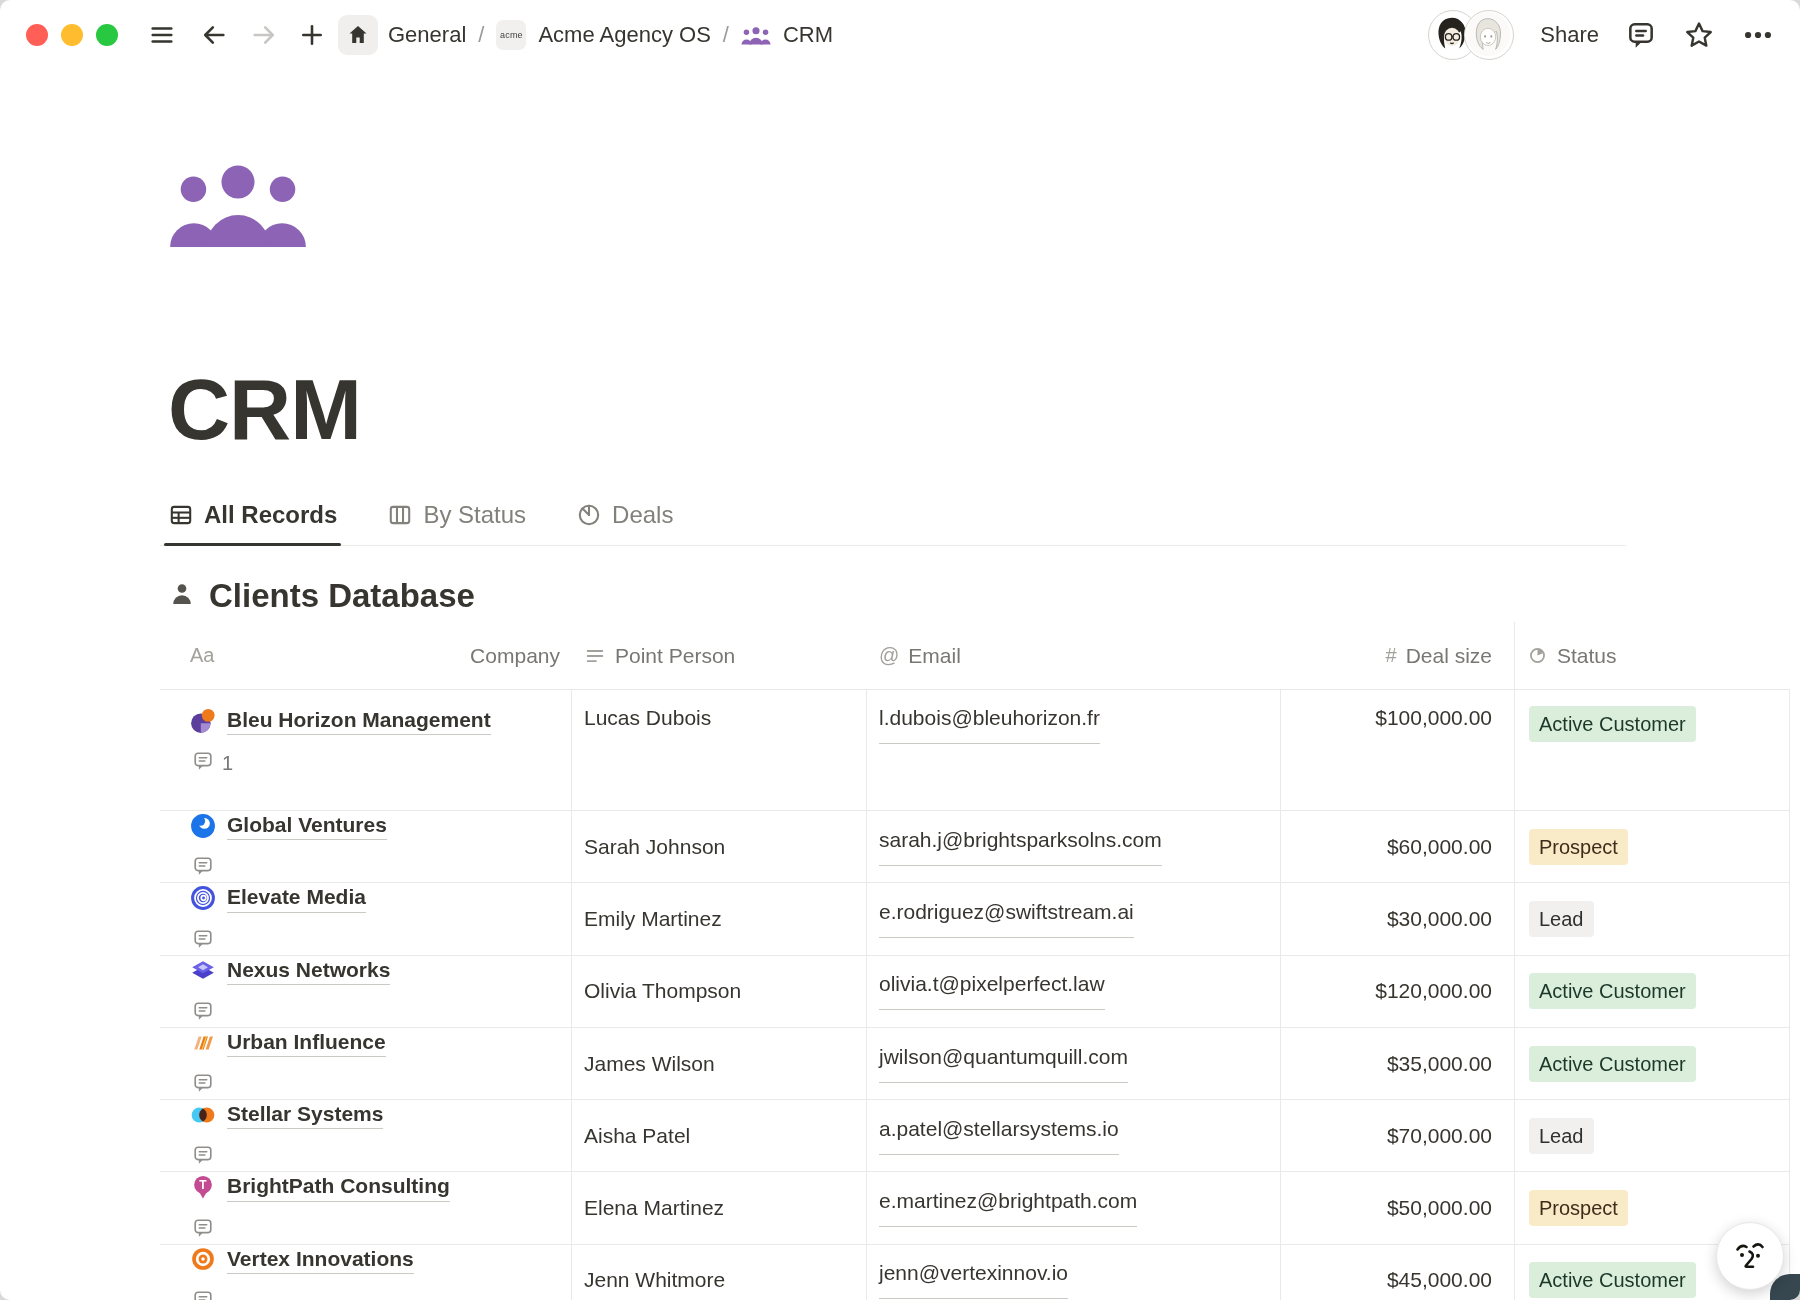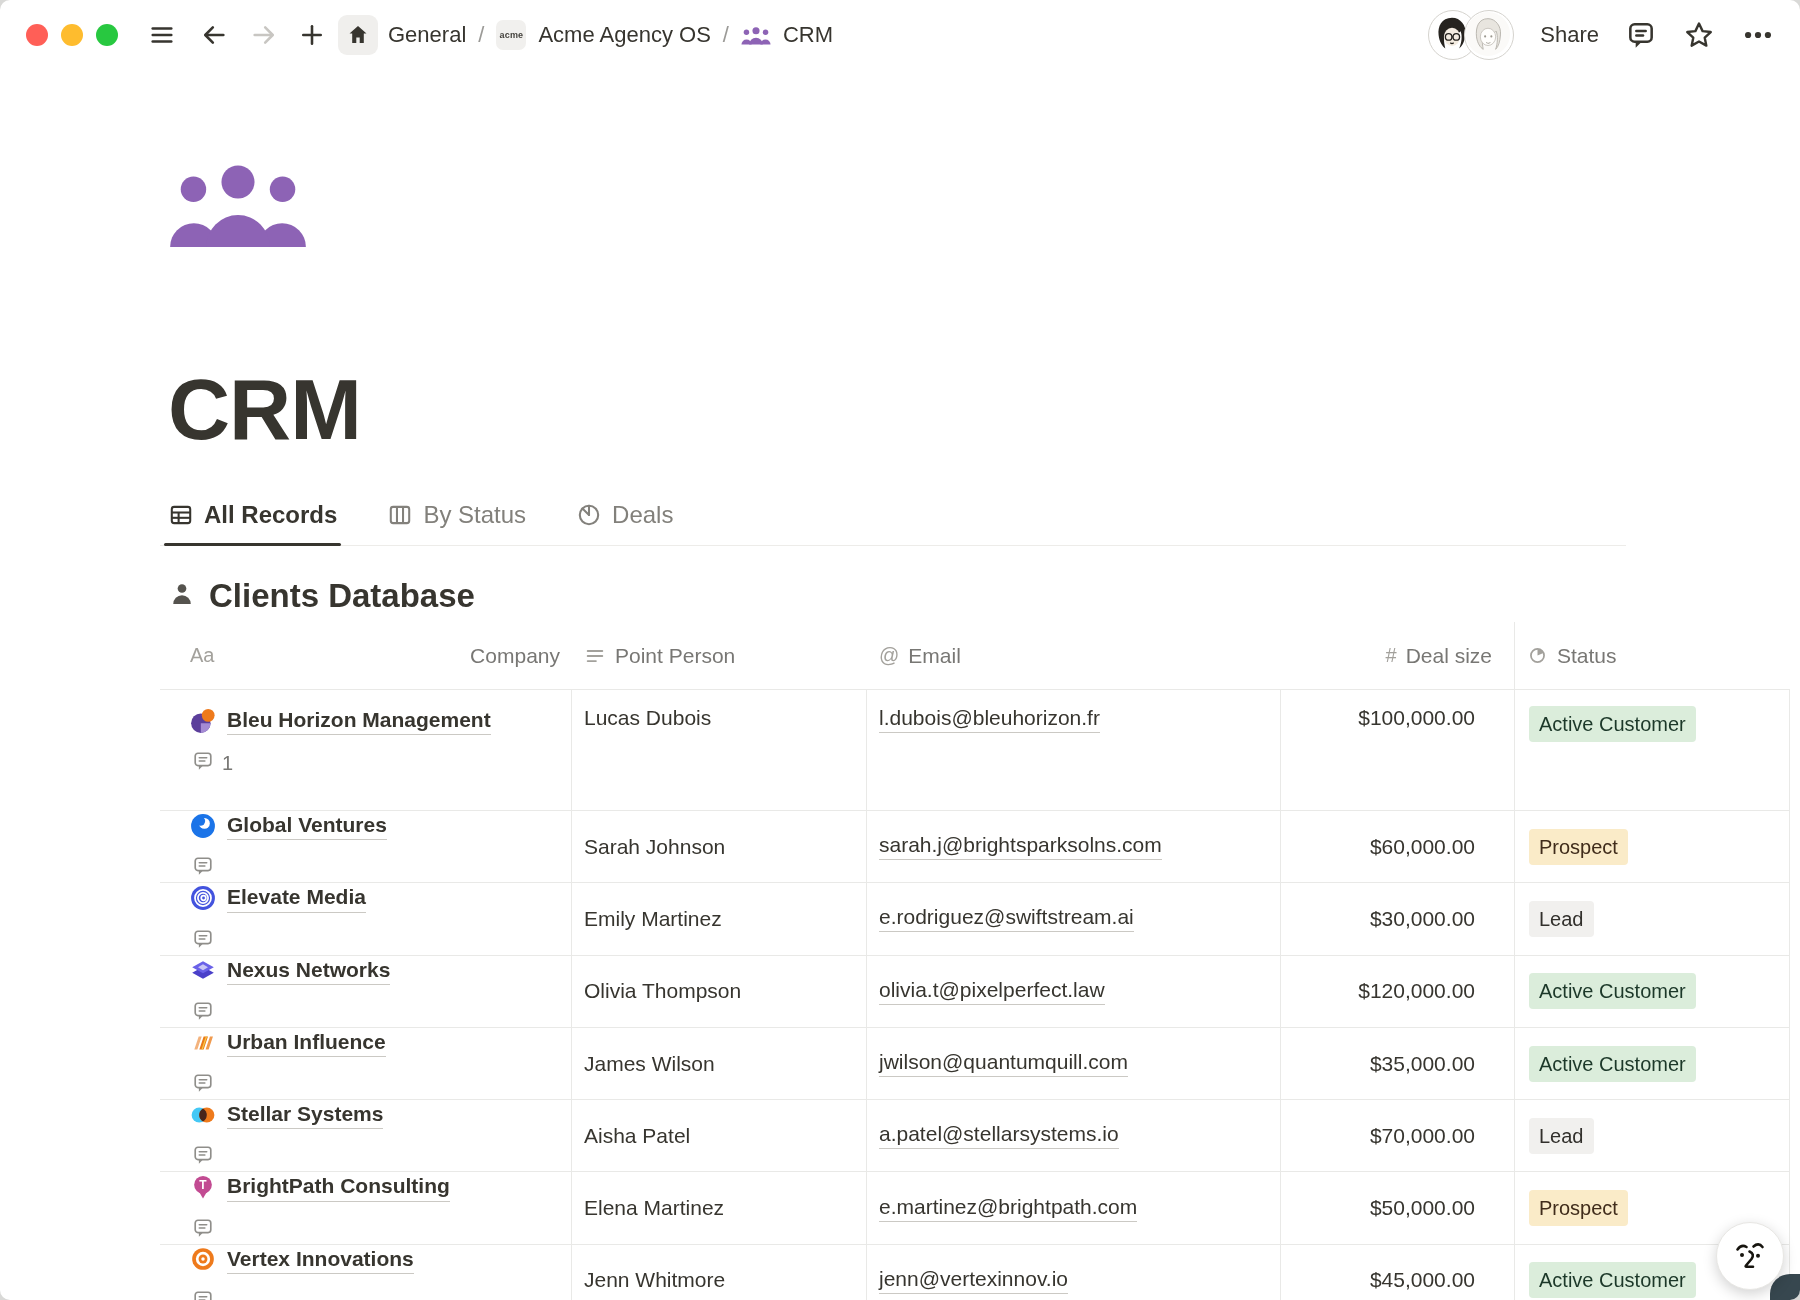--- a/index.html
+++ b/index.html
@@ -15,21 +15,21 @@
   .tb-ic svg{display:block;}
   .ham{margin-left:30px;}
   .nav-back{margin-left:24px;}
   .nav-fwd{margin-left:22px;}
   .nav-plus{margin-left:20px;}
   .home-btn{margin-left:12px;width:40px;height:40px;border-radius:9px;background:#F0EFED;}
   .breadcrumb{display:flex;align-items:center;gap:12px;margin-left:10px;font-size:22px;color:#37352F;}
   .crumb{cursor:pointer;white-space:nowrap;}
   .crumb-sep{color:#9B9A97;}
   .acme-badge{width:30px;height:30px;border-radius:7px;background:#F1F0EE;display:flex;align-items:center;
-              justify-content:center;font-size:9px;font-weight:700;color:#45433E;letter-spacing:.2px;}
+              justify-content:center;font-size:9px;font-weight:400;color:#45433E;letter-spacing:.2px;}
   .mini-people svg{display:block;}
   .topbar-right{margin-left:auto;display:flex;align-items:center;gap:26px;}
   .avatars{display:flex;align-items:center;}
   .avatar{width:48px;height:48px;border-radius:50%;background:#fff;border:1px solid #D5D3CE;overflow:hidden;}
   .avatar+.avatar{margin-left:-14px;}
   .share{font-size:22px;color:#37352F;cursor:pointer;}
 
   
   .main{padding-left:160px;}
   .page-icon{margin:92px 0 0 8px;width:140px;cursor:pointer;}
@@ -64,22 +64,22 @@
   .cell{border-right:1px solid #E9E9E7;display:flex;align-items:center;min-height:62px;
         font-size:21px;color:#37352F;padding:0 12px;}
   .c-company{padding-left:30px;flex-direction:column;align-items:flex-start;justify-content:center;}
   .trow.tall .cell{min-height:104px;align-items:flex-start;padding-top:16px;}
   .trow.tall .c-company{justify-content:flex-start;}
   .company-line{display:flex;align-items:center;gap:11px;cursor:pointer;}
   .logo svg{width:26px;height:26px;display:block;}
   .company-name{font-weight:600;border-bottom:1.5px solid #CBC9C4;padding-bottom:1px;line-height:1.3;}
   .comment-line{display:flex;align-items:center;gap:8px;margin-top:15px;margin-left:2px;
         color:#787774;font-size:20px;cursor:pointer;}
-  .c-email .email-text{border-bottom:1.5px solid #CBC9C4;padding-bottom:2px;cursor:pointer;}
-  .c-deal{justify-content:flex-end;padding-right:39px;}
+  .c-email .email-text{border-bottom:1.5px solid #CBC9C4;padding-bottom:13px;cursor:pointer;}
+  .c-deal{justify-content:flex-end;padding-right:22px;}
   .c-status{padding-left:14px;overflow:hidden;}
   .badge{padding:5px 10px;border-radius:4px;font-size:20px;white-space:nowrap;line-height:1.3;}
 
   
   .float-btn{position:absolute;right:16px;bottom:10px;width:66px;height:66px;border-radius:50%;
        background:#fff;border:1px solid #E8E7E4;box-shadow:0 4px 14px rgba(0,0,0,.18);
        display:flex;align-items:center;justify-content:center;cursor:pointer;z-index:5;}
   .corner-chip{position:absolute;right:0;bottom:0;width:30px;height:26px;background:#37474F;
        border-top-left-radius:20px;z-index:4;}
 </style>

